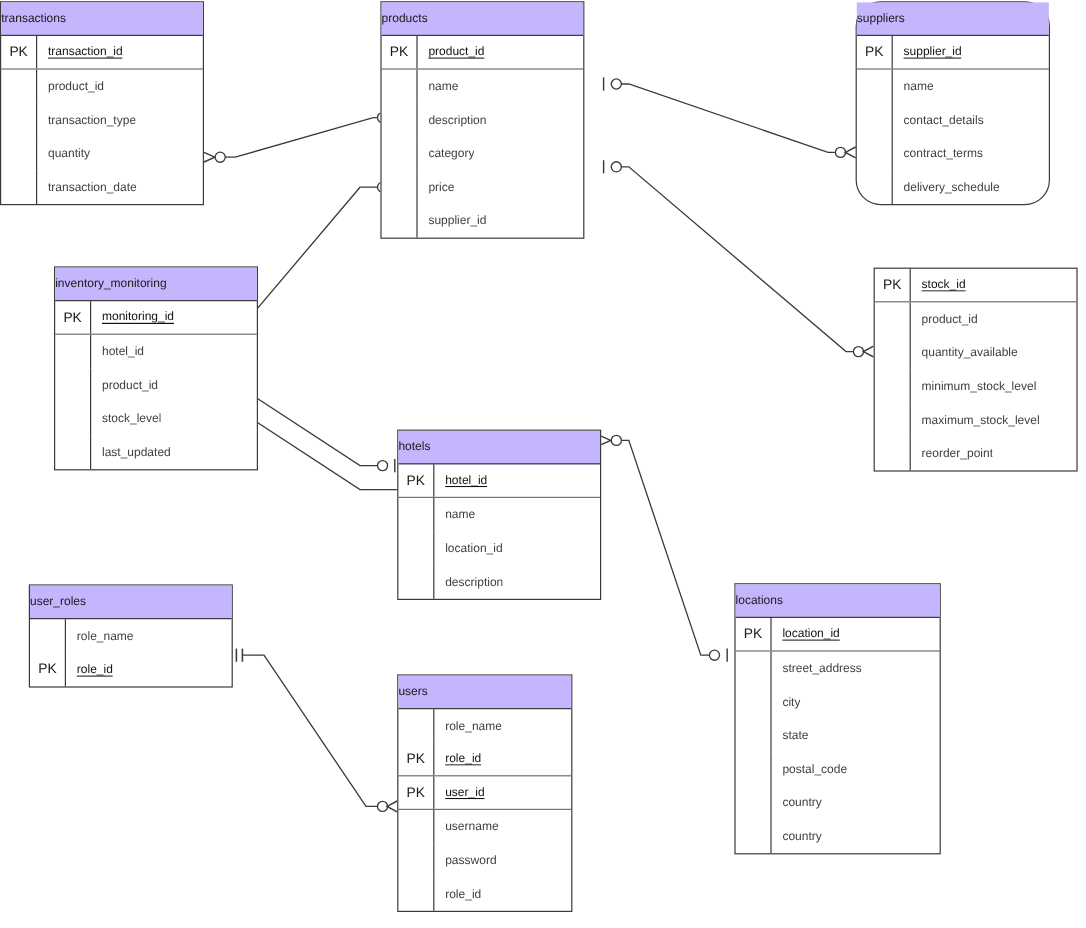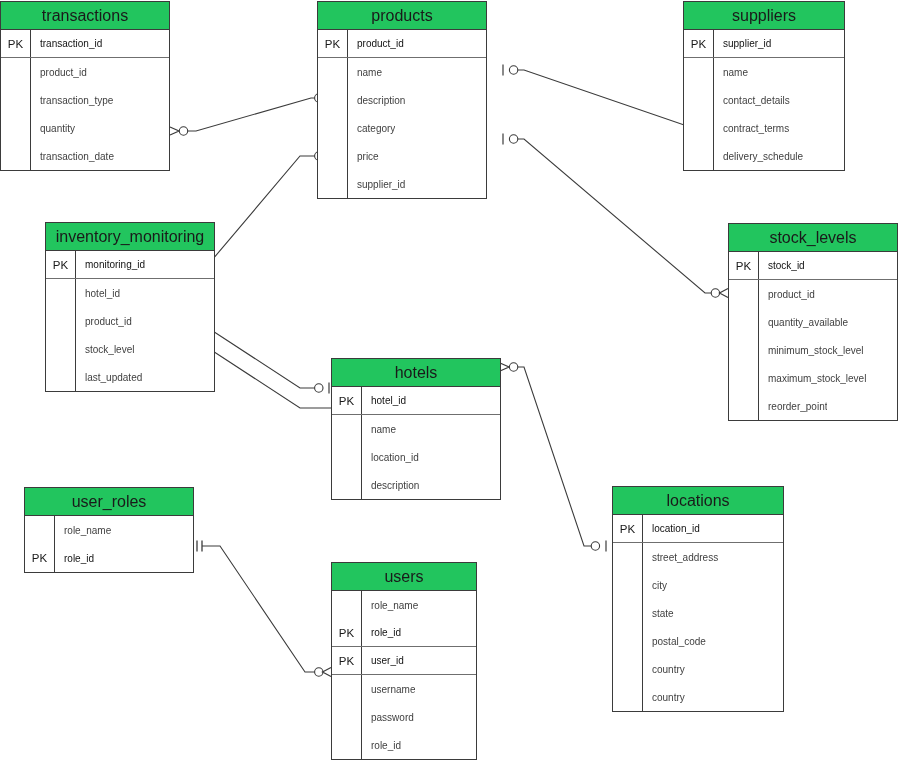--- a/index.html
+++ b/index.html
@@ -1,22 +1,22 @@
 <!DOCTYPE html>
 <html><head>
 <meta charset="utf-8">
 <style>
   html,body{margin:0;padding:0;background:#ffffff;}
   body{width:905px;height:773px;font-family:"Liberation Sans",sans-serif;color:#000;}
   #canvas{position:relative;width:905px;height:773px;overflow:hidden;}
   #edges{position:absolute;left:0;top:0;width:905px;height:773px;}
 
   .entity{position:absolute;box-sizing:border-box;border:1px solid #3b3b3b;background:#ffffff;}
-  .ent-title{box-sizing:border-box;height:28px;line-height:28px;text-align:center;
-             font-size:16px;color:#1a1a1a;border-bottom:1px solid #3b3b3b;background:#22c55e;}
+  .ent-title{box-sizing:border-box;height:28px;line-height:28px;text-align:left;
+             font-size:10px;color:#1a1a1a;border-bottom:1px solid #3b3b3b;background:#c4b5fd;}
   .rows{position:relative;}
   .row{box-sizing:border-box;display:flex;align-items:center;height:28px;}
   .row .pk{box-sizing:border-box;width:30px;min-width:30px;height:100%;
            display:flex;align-items:center;justify-content:center;
            font-size:11.5px;color:#1a1a1a;border-right:1px solid #3b3b3b;}
   .row .fld{box-sizing:border-box;padding-left:9px;font-size:10px;color:#3f3f3f;
             white-space:nowrap;overflow:hidden;}
   .row.key .fld{color:#111;text-decoration:underline;text-underline-offset:2px;}
   .sep{border-bottom:1.4px solid #6f6f6f;}
   .row:first-child .pk{border-top:none;}
@@ -142,21 +142,21 @@
           <div class="row">
             <div class="pk"></div>
             <div class="fld">price</div>
           </div>
           <div class="row">
             <div class="pk"></div>
             <div class="fld">supplier_id</div>
           </div>
         </div>
       </div>
-      <div class="entity" style="left: 683px; top: 1px; width: 162px;">
+      <div class="entity" style="left: 713px; top: 1px; width: 162px; border-radius: 21px;">
         <div class="ent-title">suppliers</div>
         <div class="rows">
           <div class="row key sep">
             <div class="pk">PK</div>
             <div class="fld">supplier_id</div>
           </div>
           <div class="row">
             <div class="pk"></div>
             <div class="fld">name</div>
           </div>
@@ -193,21 +193,20 @@
             <div class="pk"></div>
             <div class="fld">stock_level</div>
           </div>
           <div class="row">
             <div class="pk"></div>
             <div class="fld">last_updated</div>
           </div>
         </div>
       </div>
       <div class="entity" style="left: 728px; top: 223px; width: 170px;">
-        <div class="ent-title">stock_levels</div>
         <div class="rows">
           <div class="row key sep">
             <div class="pk">PK</div>
             <div class="fld">stock_id</div>
           </div>
           <div class="row">
             <div class="pk"></div>
             <div class="fld">product_id</div>
           </div>
           <div class="row">

